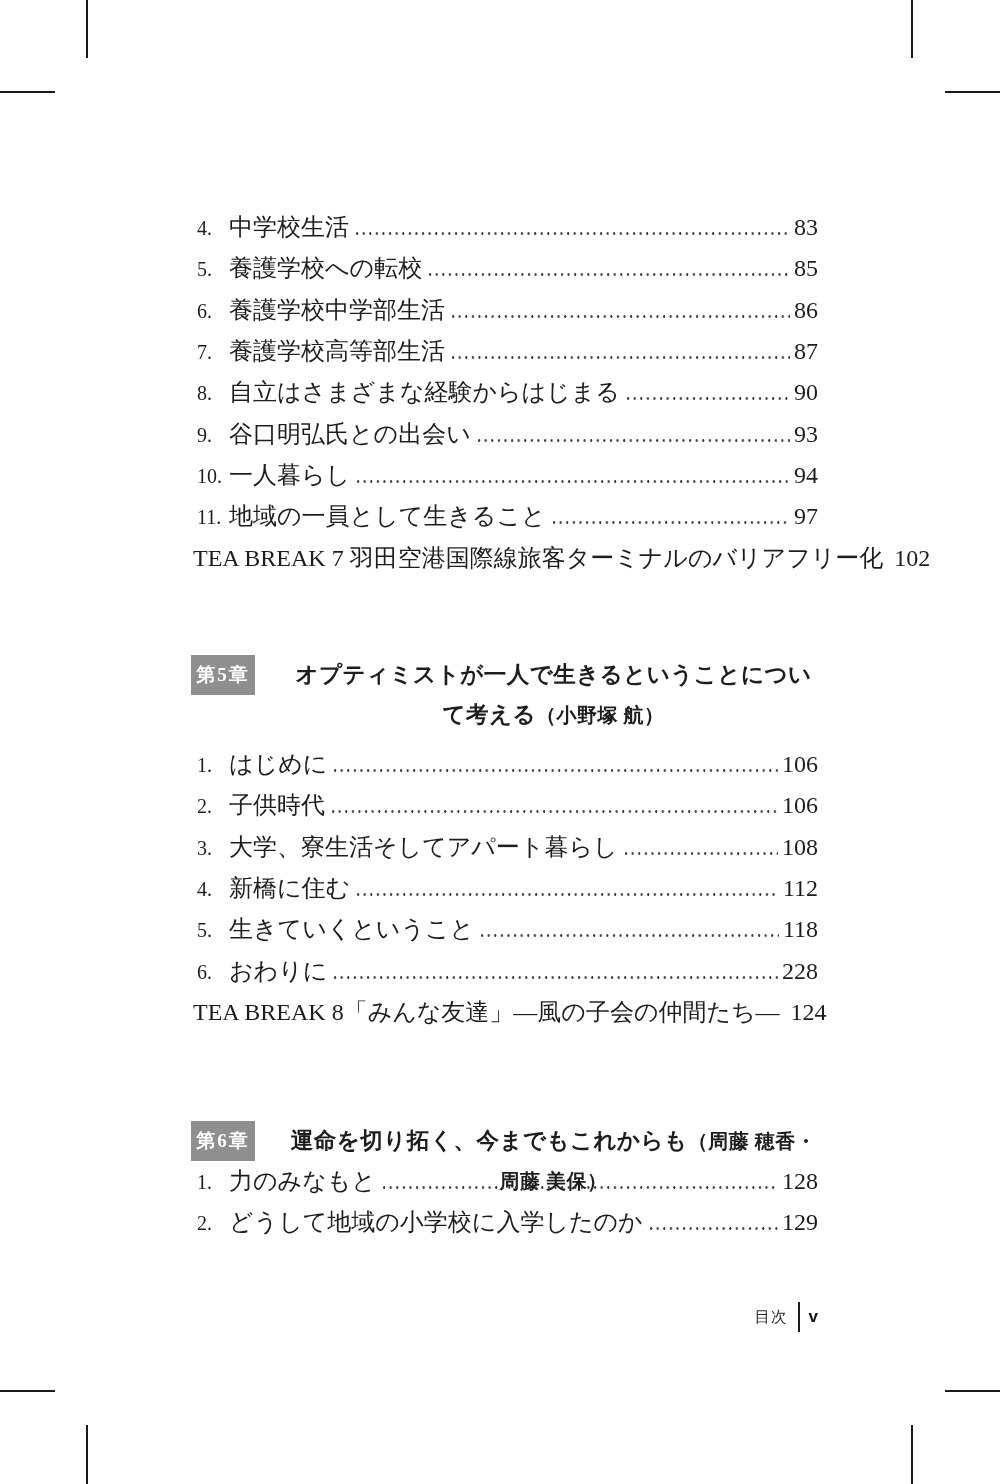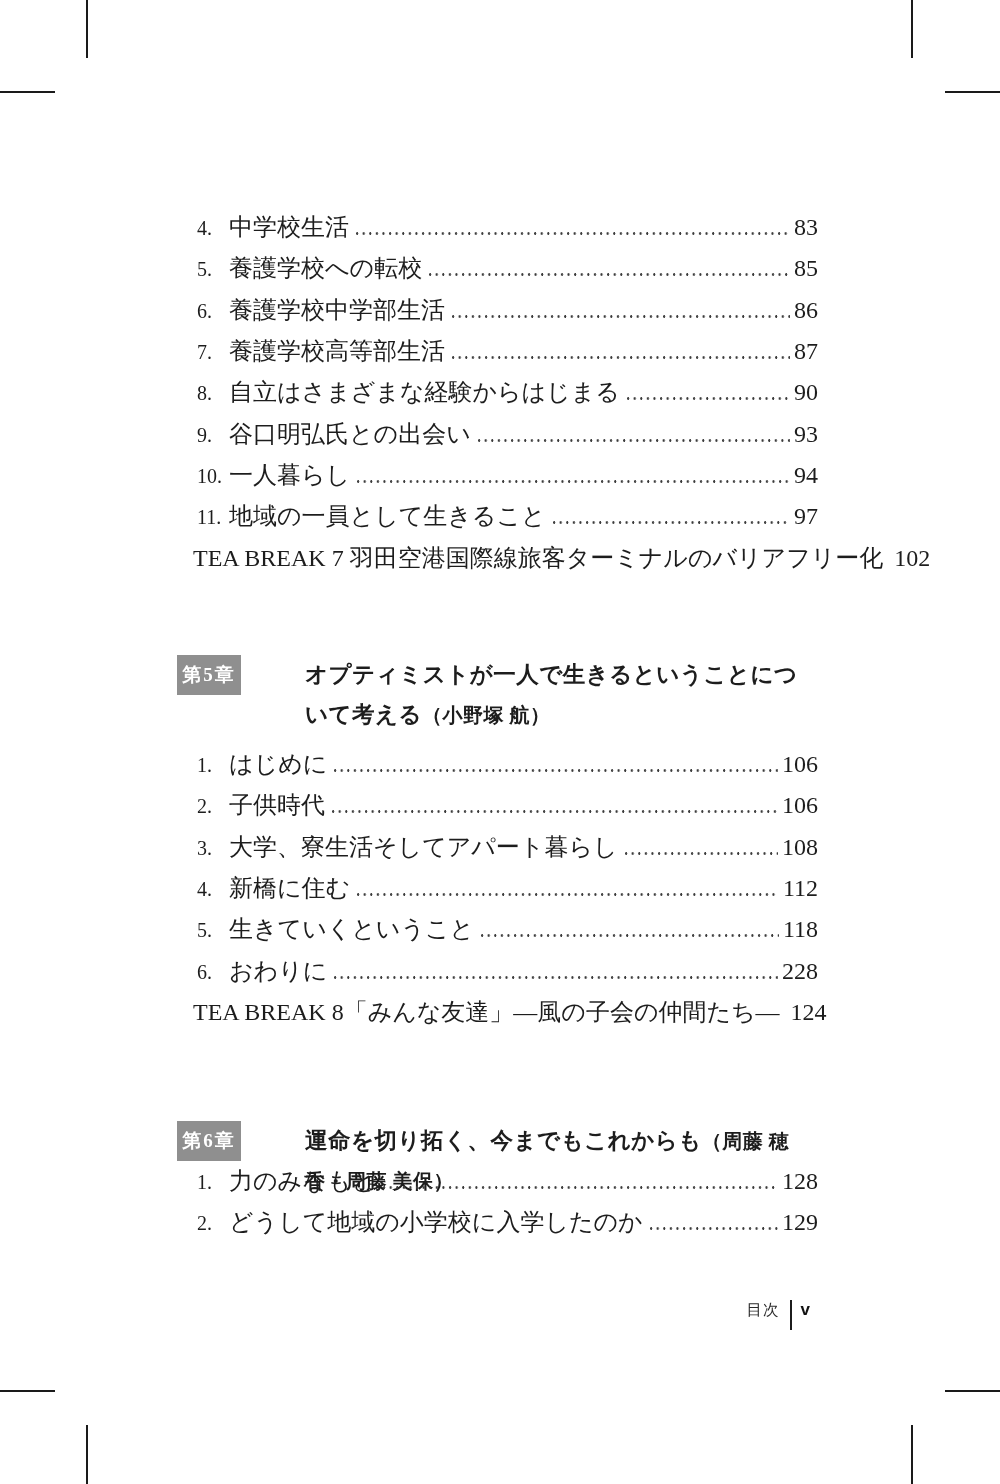--- a/index.html
+++ b/index.html
@@ -19,34 +19,34 @@
   .num { flex:0 0 36px; padding-left:4px; font-size:20px; }
   .label { font-size:24px; white-space:nowrap; }
   .leader {
     flex:1 1 auto; height:3px; margin:0 4px 0 7px; align-self:baseline;
     background-image:radial-gradient(circle at 1.1px 1.5px,#3b3b3b 1.05px,rgba(0,0,0,0) 1.35px);
     background-size:6.6px 3px; background-repeat:repeat-x; background-position:left bottom;
   }
   .pageno { font-size:24px; }
 
   
-  .chapter { position:absolute; left:177px; width:632px; display:flex; align-items:flex-start;gap:34px; }
+  .chapter { position:absolute; left:191px; width:632px; display:flex; align-items:flex-start; }
   .badge {
     flex:0 0 64px; height:40px; background:#8f8f8f; color:#ffffff;
     font-size:19px; font-weight:bold; text-align:center; line-height:40px;
     letter-spacing:2px;
   }
   .ch-title {
     margin:0 0 0 30px; width:537px; font-size:22.5px; font-weight:bold;
-    line-height:40px; letter-spacing:0.5px;
+    line-height:40px; letter-spacing:0.5px;text-align:center;
   }
   .ch-title .author { font-size:20px; font-weight:bold; }
 
   
-  .footer { position:absolute; top:1300px; right:190px; height:34px; display:flex; }
+  .footer { position:absolute; top:1300px; right:182px; height:34px; display:flex; align-items:center; }
   .footer-label { font-size:15.5px; letter-spacing:1px; color:#2a2a2a; }
   .vbar { width:2px; height:30px; background:#1c1c1c; margin:0 9px 0 10px; }
   .folio { font-size:17px; font-weight:bold; font-family:"Liberation Sans","DejaVu Sans",sans-serif; color:#111; }
 </style>
 </head>
 <body>
 
 <div class="page">
 
   <div class="crop" style="left:86px;  top:0;      width:2px;  height:58px;"></div>

